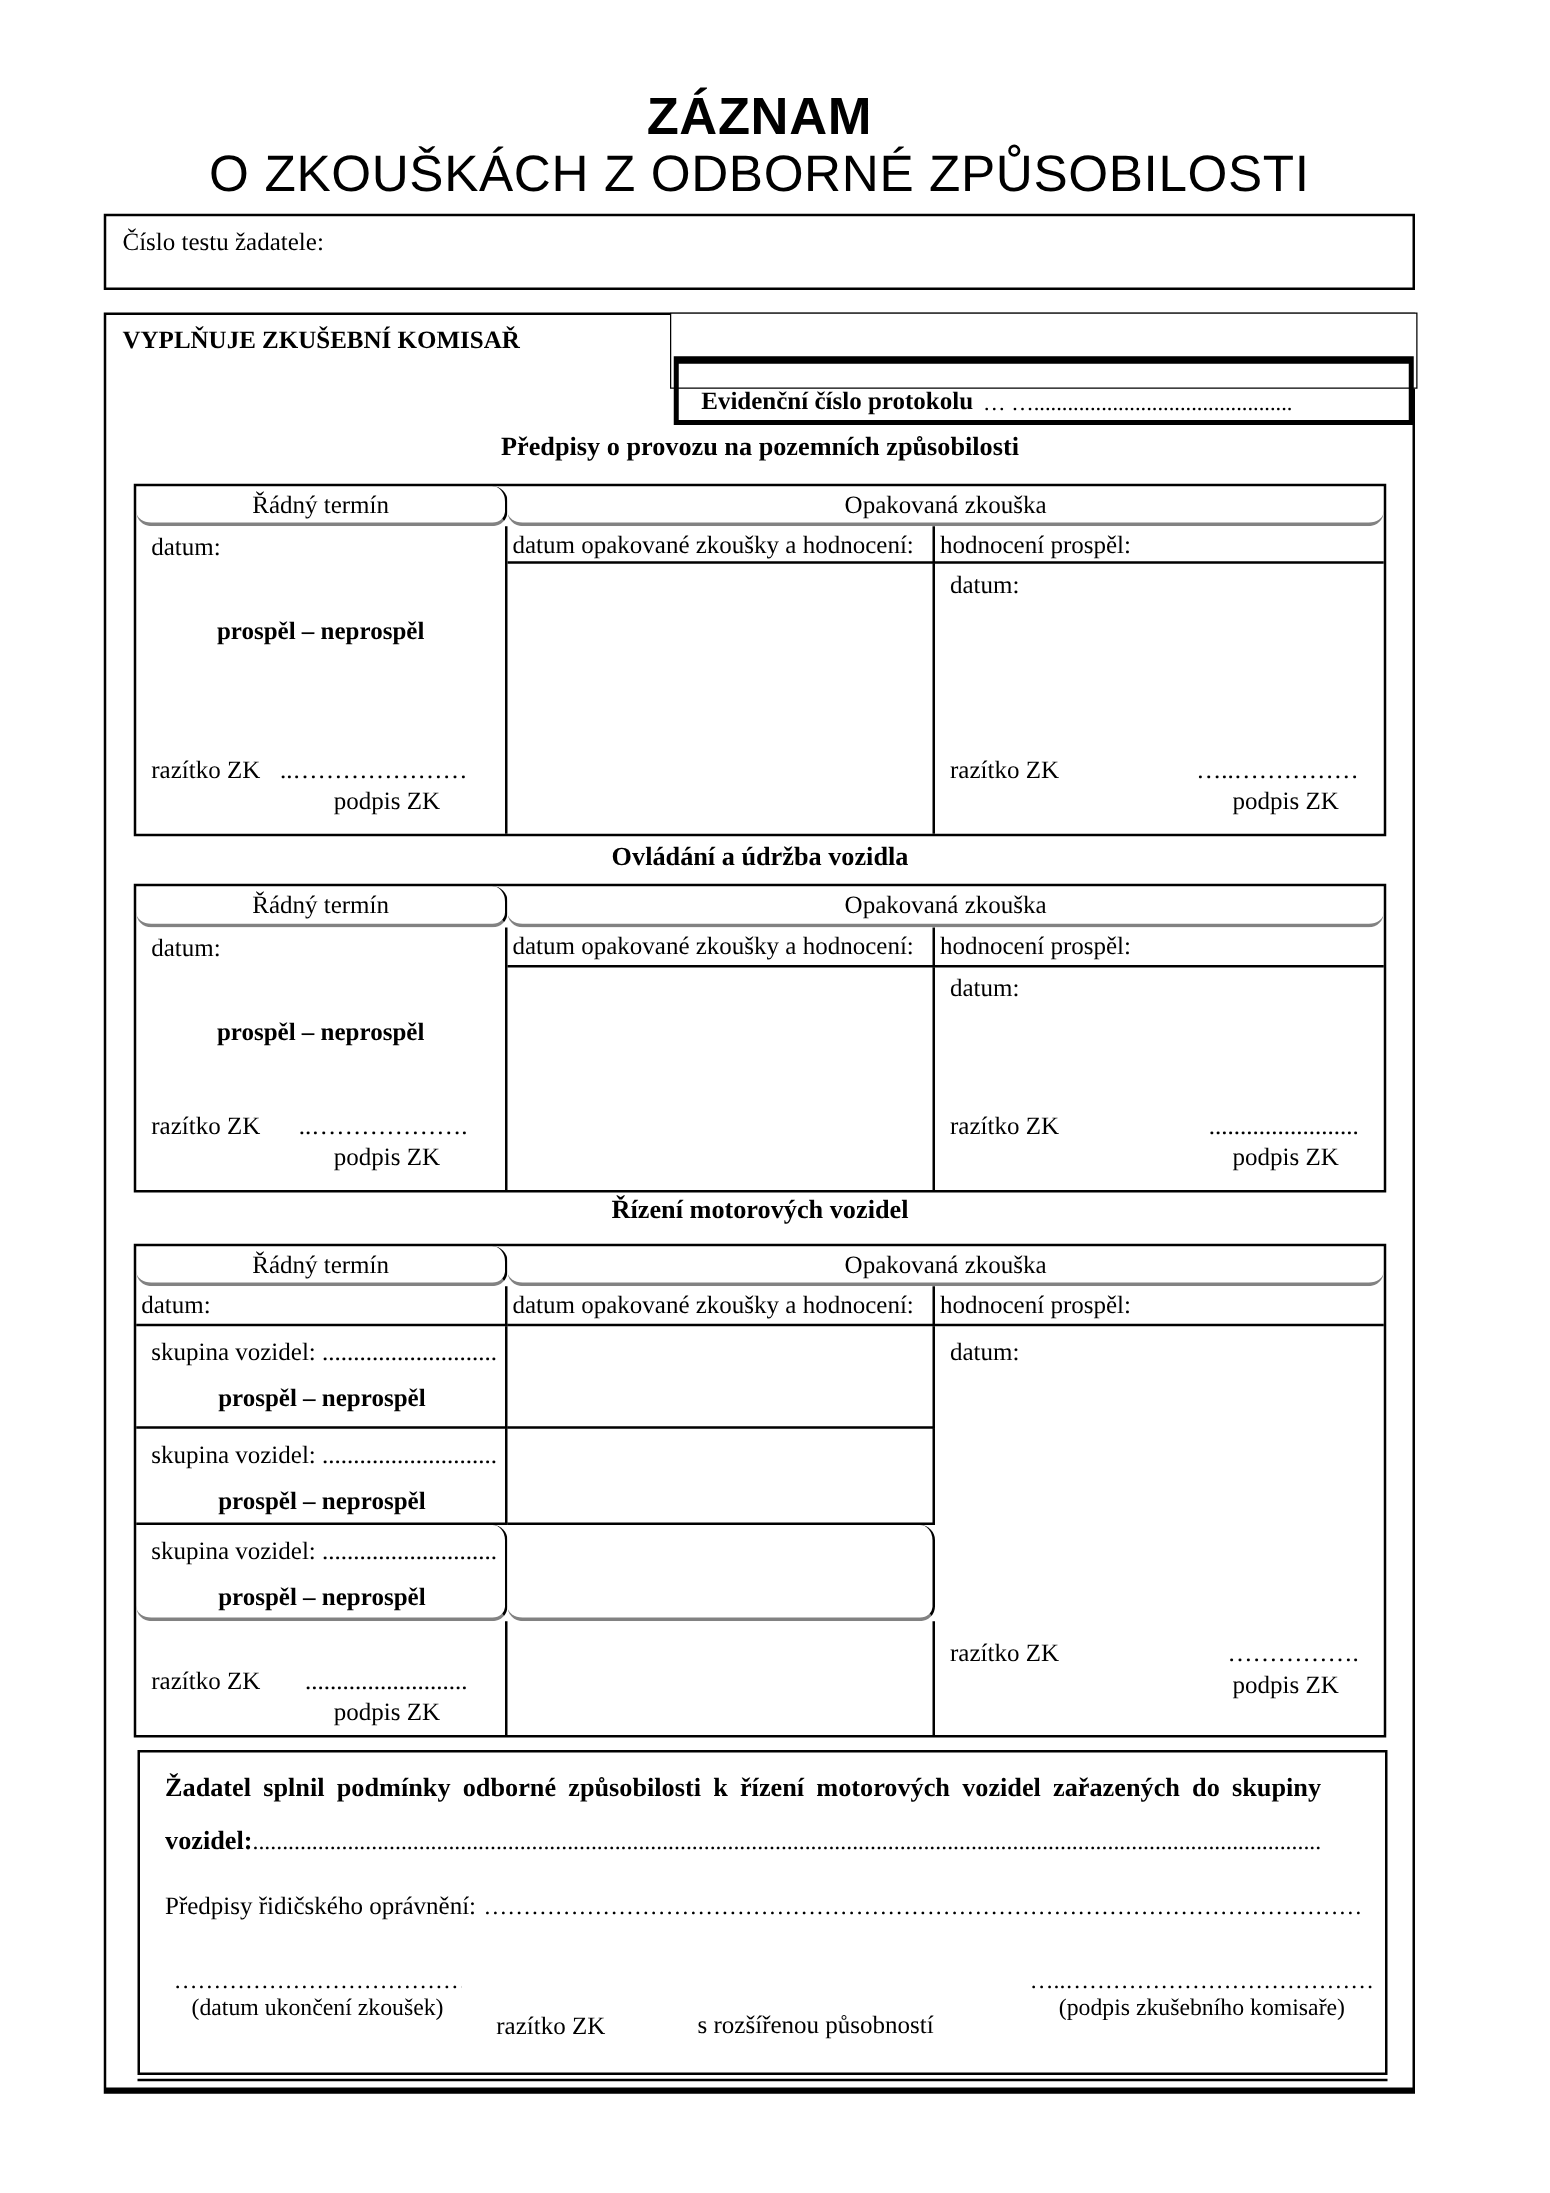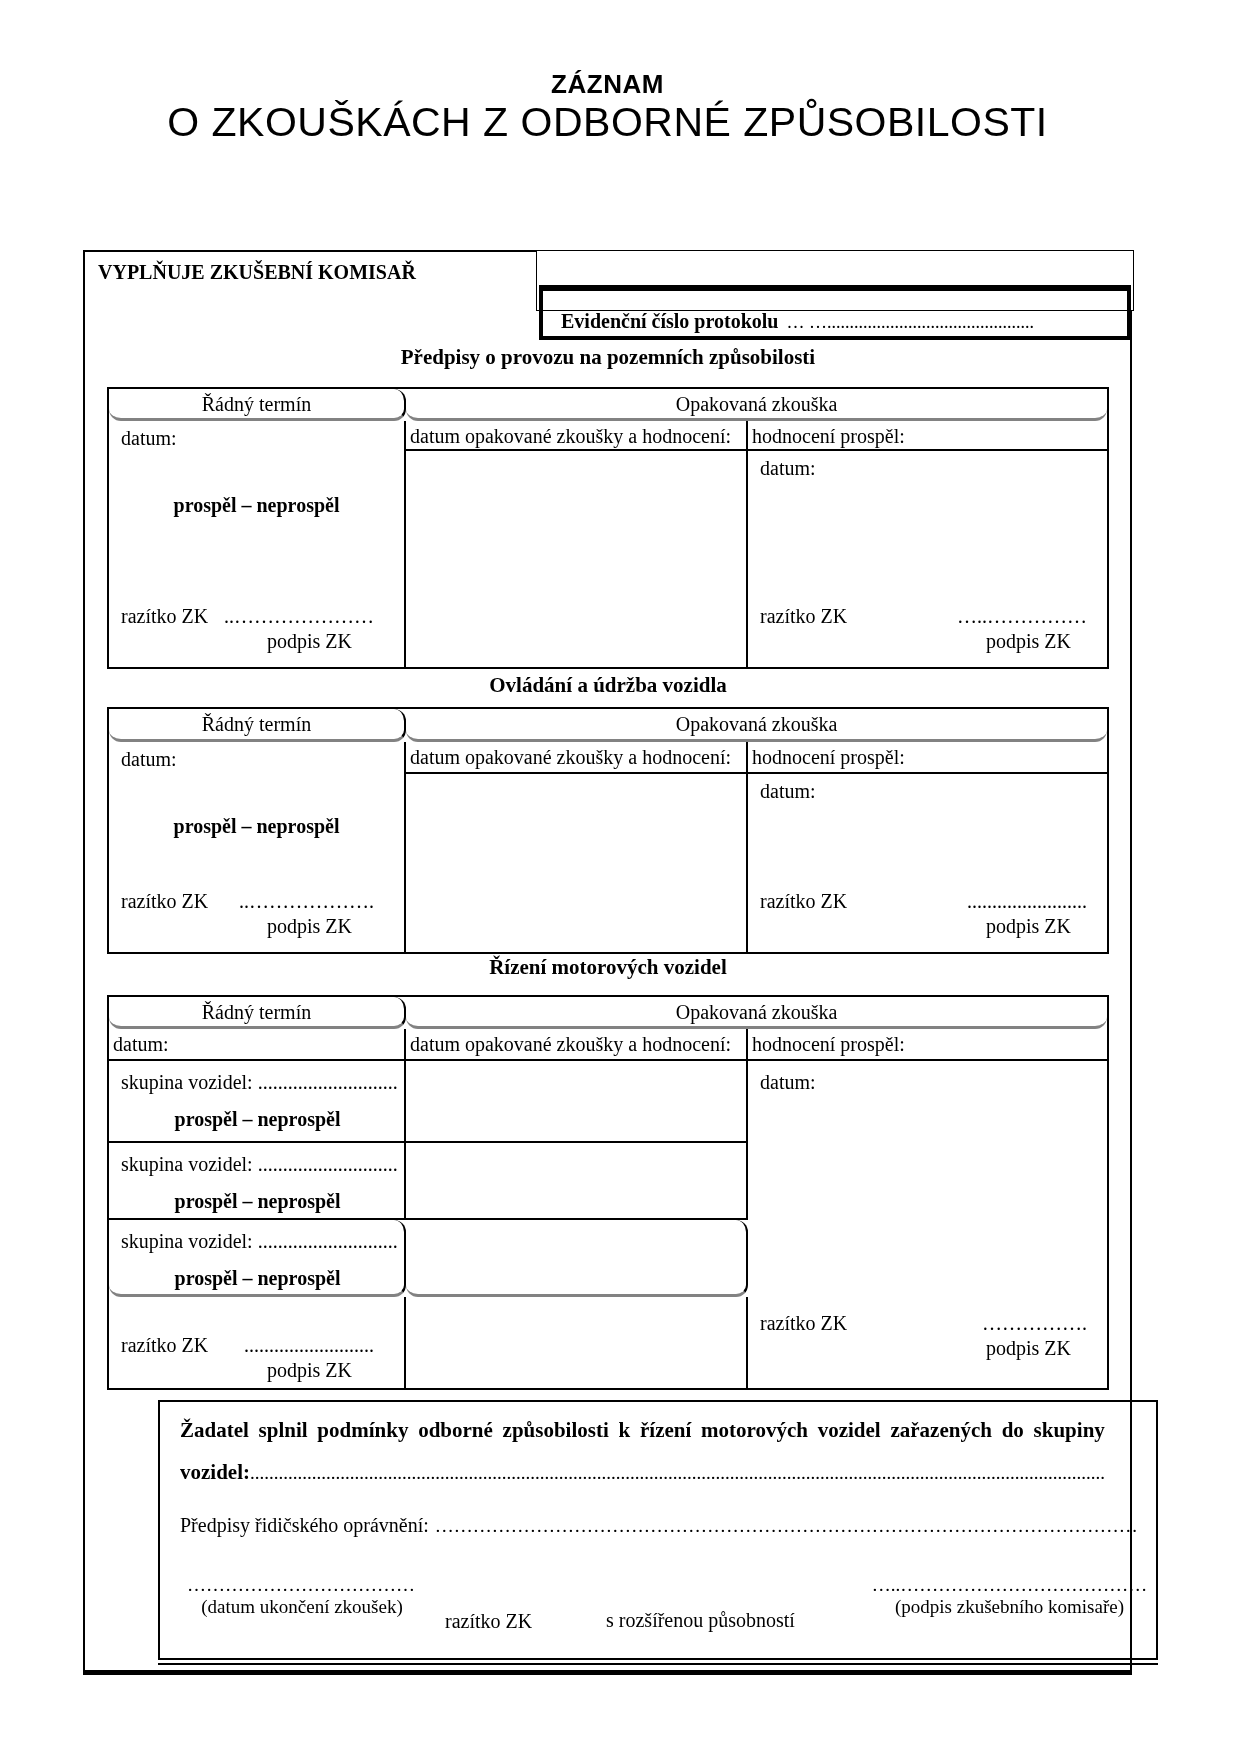--- a/index.html
+++ b/index.html
@@ -6,21 +6,21 @@
   html,body { background:#ffffff; }
   body {
     width:1240px; height:1754px; position:relative;
     font-family:"Liberation Serif", serif; color:#000;
   }
   .page { position:absolute; inset:0; background:#fff; }
 
   
   .titles { position:absolute; left:83px; top:70px; width:1049px; text-align:center;
             font-family:"Liberation Sans", sans-serif; }
-  .h1 { font-size:26px; font-weight:bold; letter-spacing:0.5px; line-height:1.1; }
+  .h1 { font-size:42px; font-weight:bold; letter-spacing:0.5px; line-height:1.1; }
   .h2 { font-size:41px; font-weight:normal; letter-spacing:0.5px; line-height:1.15; }
 
   
   .test-box { position:absolute; left:83px; top:171px; width:1049px; height:61px;
               border:2px solid #000; }
   .test-box span { position:absolute; left:13px; top:10px; font-size:20px; }
 
   
   .main { position:absolute; left:83px; top:250px; width:1049px; height:1425px;
           border:2px solid #000; border-bottom-width:5px; }
@@ -62,21 +62,21 @@
   .t3-c3 .stamp-block { bottom:28px; }
   .t3-r4 .stamp-block { bottom:6px; }
 
   .sk-cell { padding:10px 0 0 12px; }
   .sk-line { display:flex; white-space:nowrap; }
   .sk-dots { overflow:hidden; max-width:168px; margin-left:5px; }
   .sk-pass { text-align:center; font-weight:bold; margin-top:14px; padding-right:10px; }
 
   
   .decl { position:absolute; left:25px; top:1148px; width:1000px; height:260px;
-          border:2px solid #000;margin-left:48px; }
+          border:2px solid #000; }
   .decl::after { content:""; position:absolute; left:-2px; right:-2px; bottom:-7px;
                  border-bottom:2px solid #000; }
   .decl-l1 { position:absolute; left:20px; right:16px; top:16px;
              font-size:21px; font-weight:bold; word-spacing:4.5px; white-space:nowrap; overflow:hidden; }
   .decl-l2 { position:absolute; left:20px; right:16px; top:58px; display:flex; align-items:baseline; }
   .decl-l2 .b { font-size:21px; font-weight:bold; white-space:nowrap; }
   .fill-dots { flex:1; overflow:hidden; white-space:nowrap; font-size:19px; }
   .decl-om { position:absolute; left:20px; right:20px; top:112px; display:flex; align-items:baseline; font-size:20px; }
   .decl-om .lab { white-space:nowrap; padding-right:6px; }
   .sig-col { position:absolute; top:172px; text-align:center; font-size:19px; }
@@ -90,20 +90,23 @@
 </head>
 <body>
 
 <div class="page">
 
   <div class="titles">
     <div class="h1">ZÁZNAM</div>
     <div class="h2">O ZKOUŠKÁCH Z ODBORNÉ ZPŮSOBILOSTI</div>
   </div>
 
+  <div class="test-box">
+    <span>Číslo testu žadatele:</span>
+  </div>
 
   <div class="main">
 
     <div class="vyplnuje">VYPLŇUJE ZKUŠEBNÍ KOMISAŘ</div>
 
     <div class="evid">
       <div class="evid-inner">
         <span class="evid-label">Evidenční číslo protokolu</span>
         <span class="evid-dots">… …..............................................</span>
       </div>

